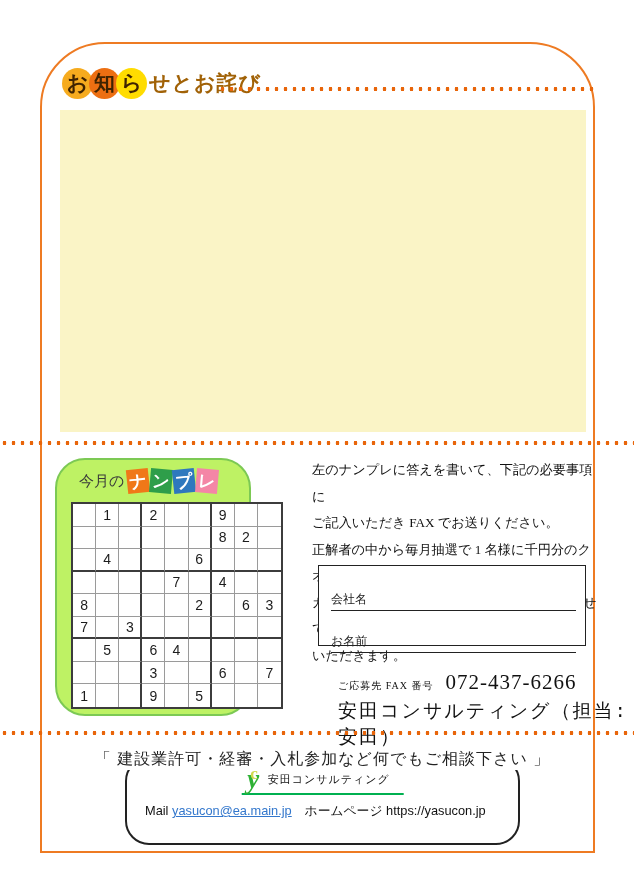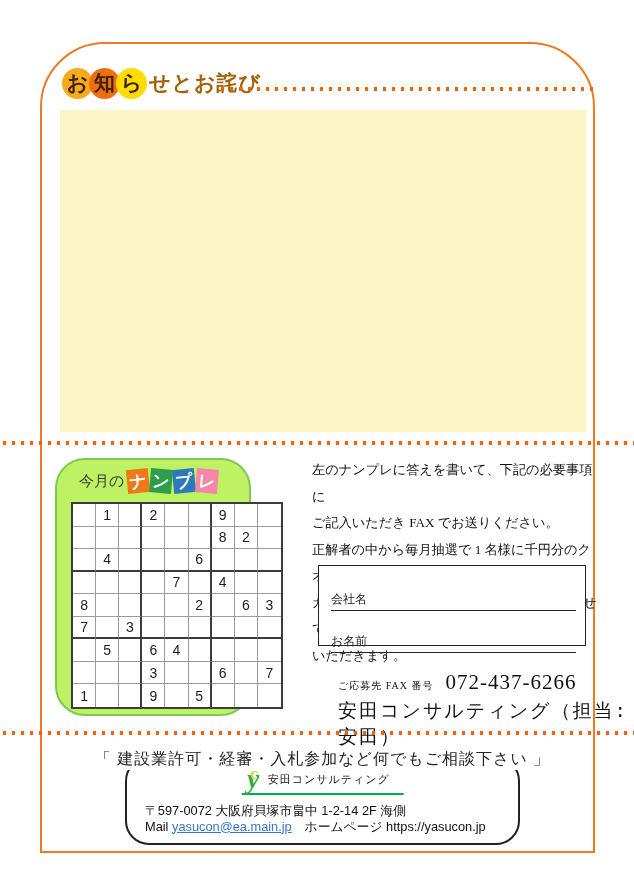--- a/index.html
+++ b/index.html
@@ -213,16 +213,15 @@
 <div class="abs dotline sep2"></div>
 
 <div class="abs footer-box">
   <div class="footer-slogan">「 建設業許可・経審・入札参加など何でもご相談下さい 」</div>
   <div class="logo-row">
     <span class="logo-y">y</span>
     <span class="logo-c">c</span>
     <span class="footer-company">安田コンサルティング</span>
   </div>
   <div class="footer-address">
-    <div>〒597-0072 大阪府貝塚市畠中 1-2-14 2F 海側</div>
     <div><span>Mail </span><a class="mail-link" href="#">yasucon@ea.main.jp</a><span>　ホームページ https://yasucon.jp</span></div>
   </div>
 </div>
 
 </body></html>

